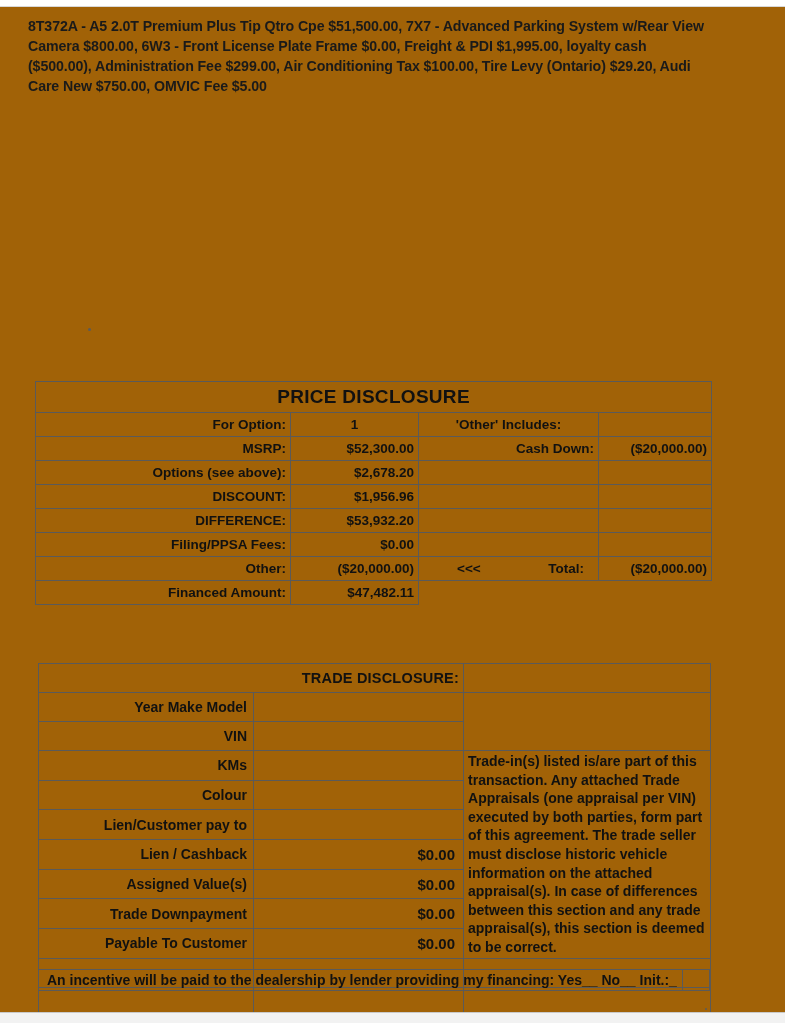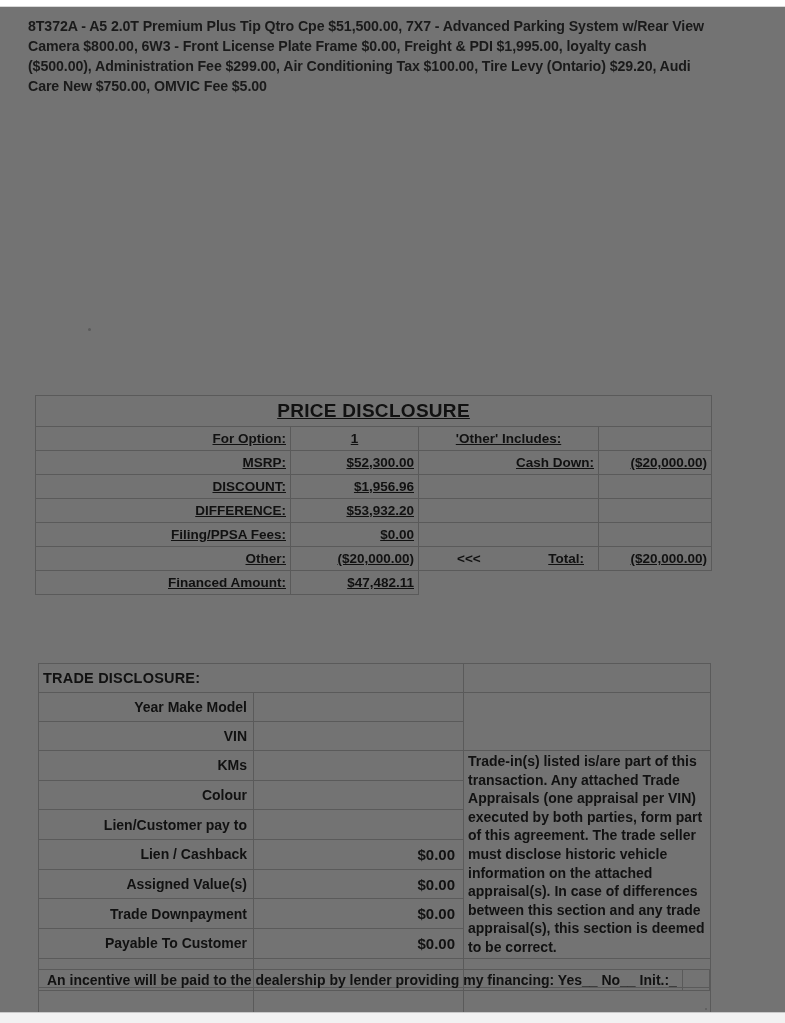--- a/index.html
+++ b/index.html
@@ -4,21 +4,21 @@
 <style>
   html, body {
     margin: 0;
     padding: 0;
     background: #8e8e8e;
   }
   .page {
     position: relative;
     width: 785px;
     height: 1023px;
-    background: #737373;
+    background: #a16207;
     overflow: hidden;
     font-family: "Liberation Sans", sans-serif;
     color: #111;
   }
   
   .scan-edge-top {
     position: absolute;
     top: 0; left: 0; right: 0;
     height: 6px;
     background: #ffffff;
@@ -67,23 +67,22 @@
     white-space: nowrap;
   }
   .r { text-align: right; }
   .c { text-align: center; }
   .noborder { border: none !important; }
 
   
   #price-disclosure {
     position: absolute;
     left: 35px;
-    top: 395px;
+    top: 381px;
     width: 676px;
-    text-decoration: underline;
   }
   #price-disclosure .title-cell {
     font-size: 19px;
     font-weight: bold;
     text-align: center;
     letter-spacing: 0.3px;
     height: 27px;
     padding-bottom: 2px;
   }
   #price-disclosure td {
@@ -98,21 +97,21 @@
     top: 663px;
     width: 672px;
   }
   #trade-disclosure td {
     height: 26px;
     font-size: 14px;
   }
   #trade-disclosure .tdtitle {
     font-size: 14.5px;
     font-weight: bold;
-    text-align: left;
+    text-align: right;
     letter-spacing: 0.2px;
   }
   #trade-disclosure .label {
     text-align: right;
     padding-right: 6px;
     font-size: 14px;
   }
   #trade-disclosure .amt {
     text-align: right;
     padding-right: 8px;
@@ -185,20 +184,26 @@
         <td class="r"></td>
       </tr>
 
       <tr>
         <td class="r">MSRP:</td>
         <td class="r">$52,300.00</td>
         <td class="r">Cash Down:</td>
         <td class="r">($20,000.00)</td>
       </tr>
 
+      <tr>
+        <td class="r">Options (see above):</td>
+        <td class="r">$2,678.20</td>
+        <td class="r"></td>
+        <td class="r"></td>
+      </tr>
 
 
       <tr>
         <td class="r">DISCOUNT:</td>
         <td class="r">$1,956.96</td>
         <td class="r"></td>
         <td class="r"></td>
       </tr>
 
 

